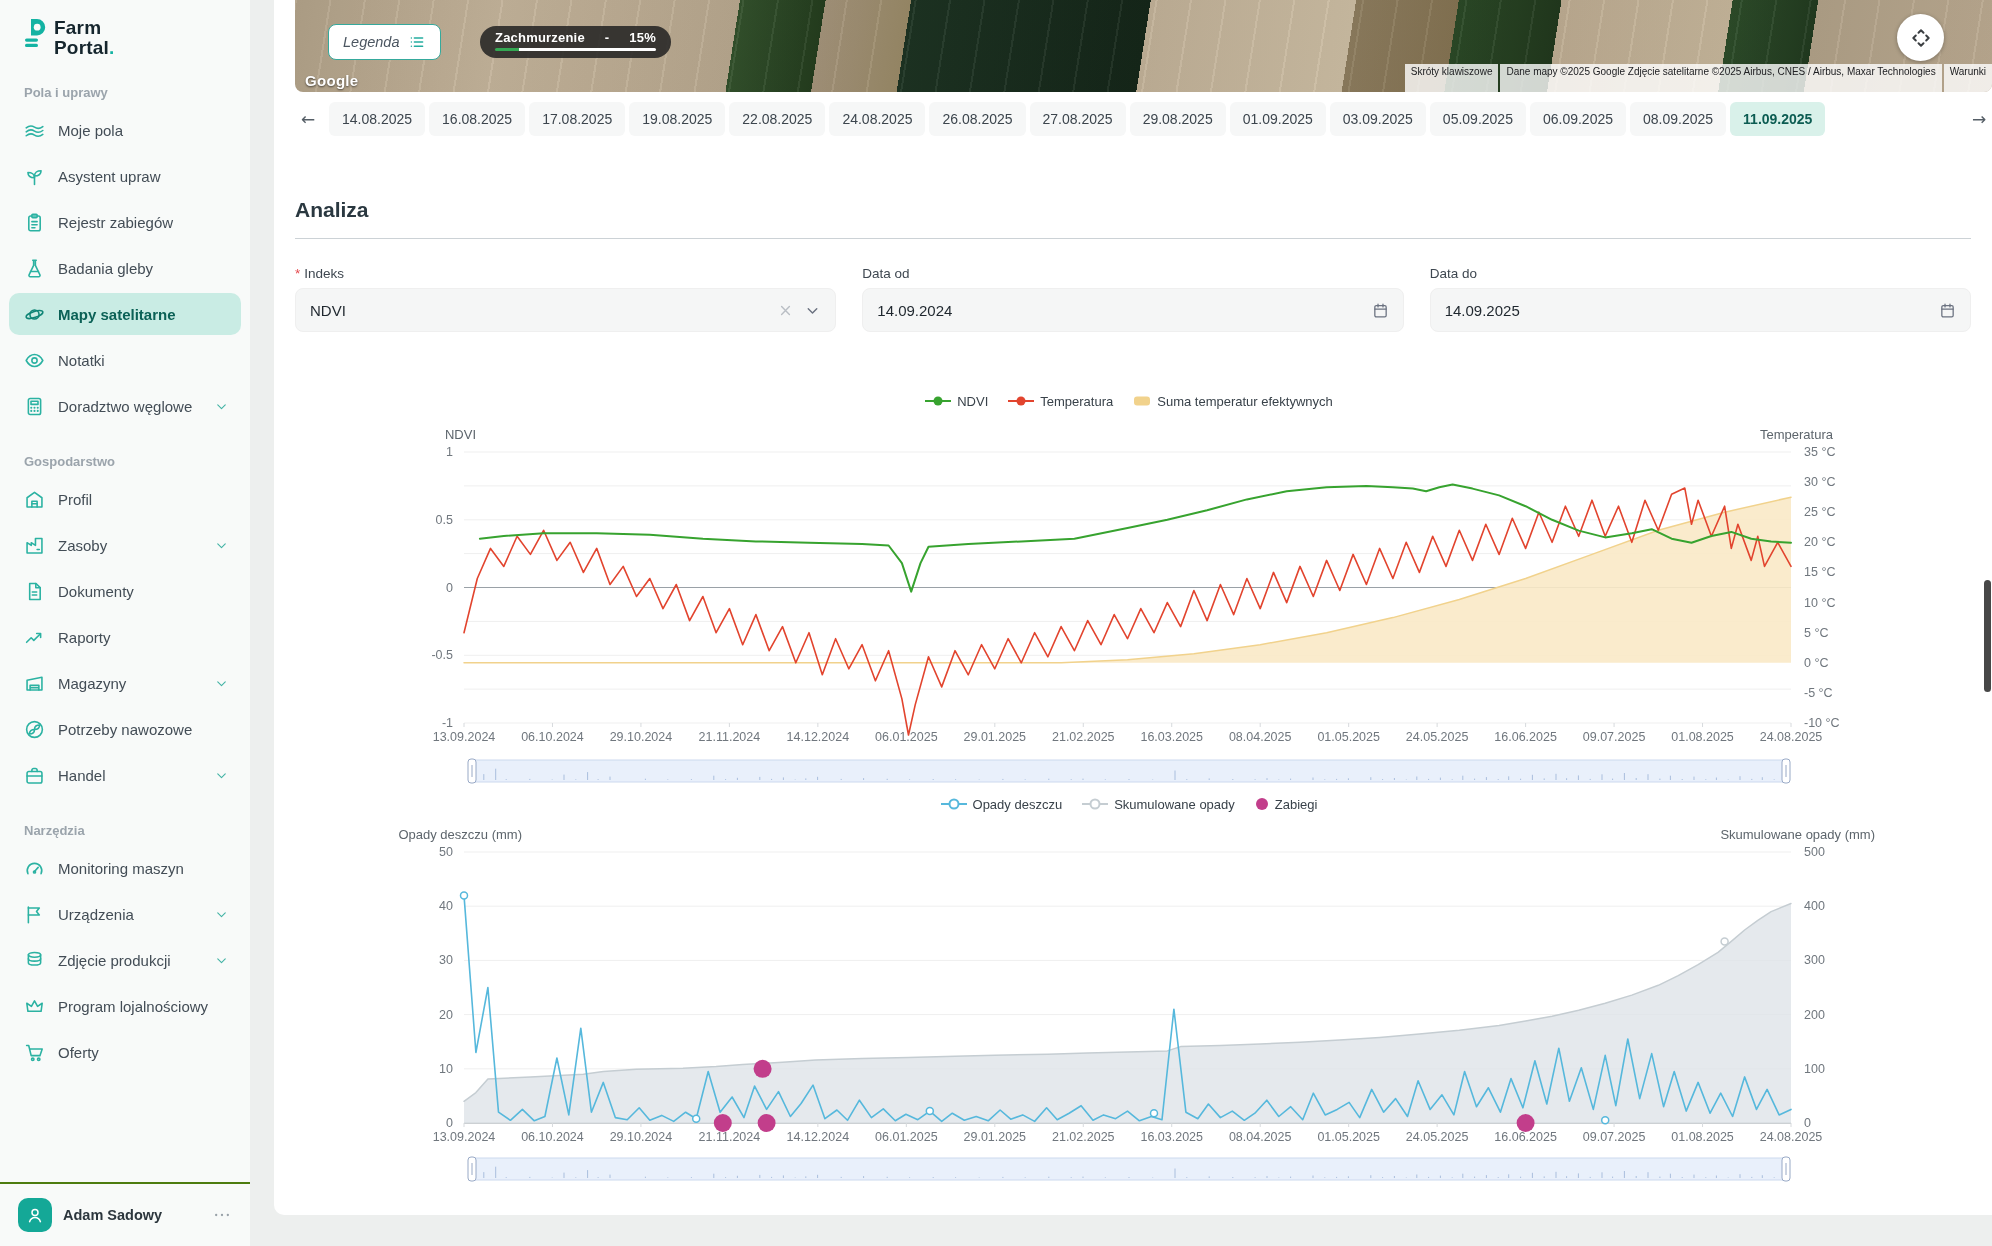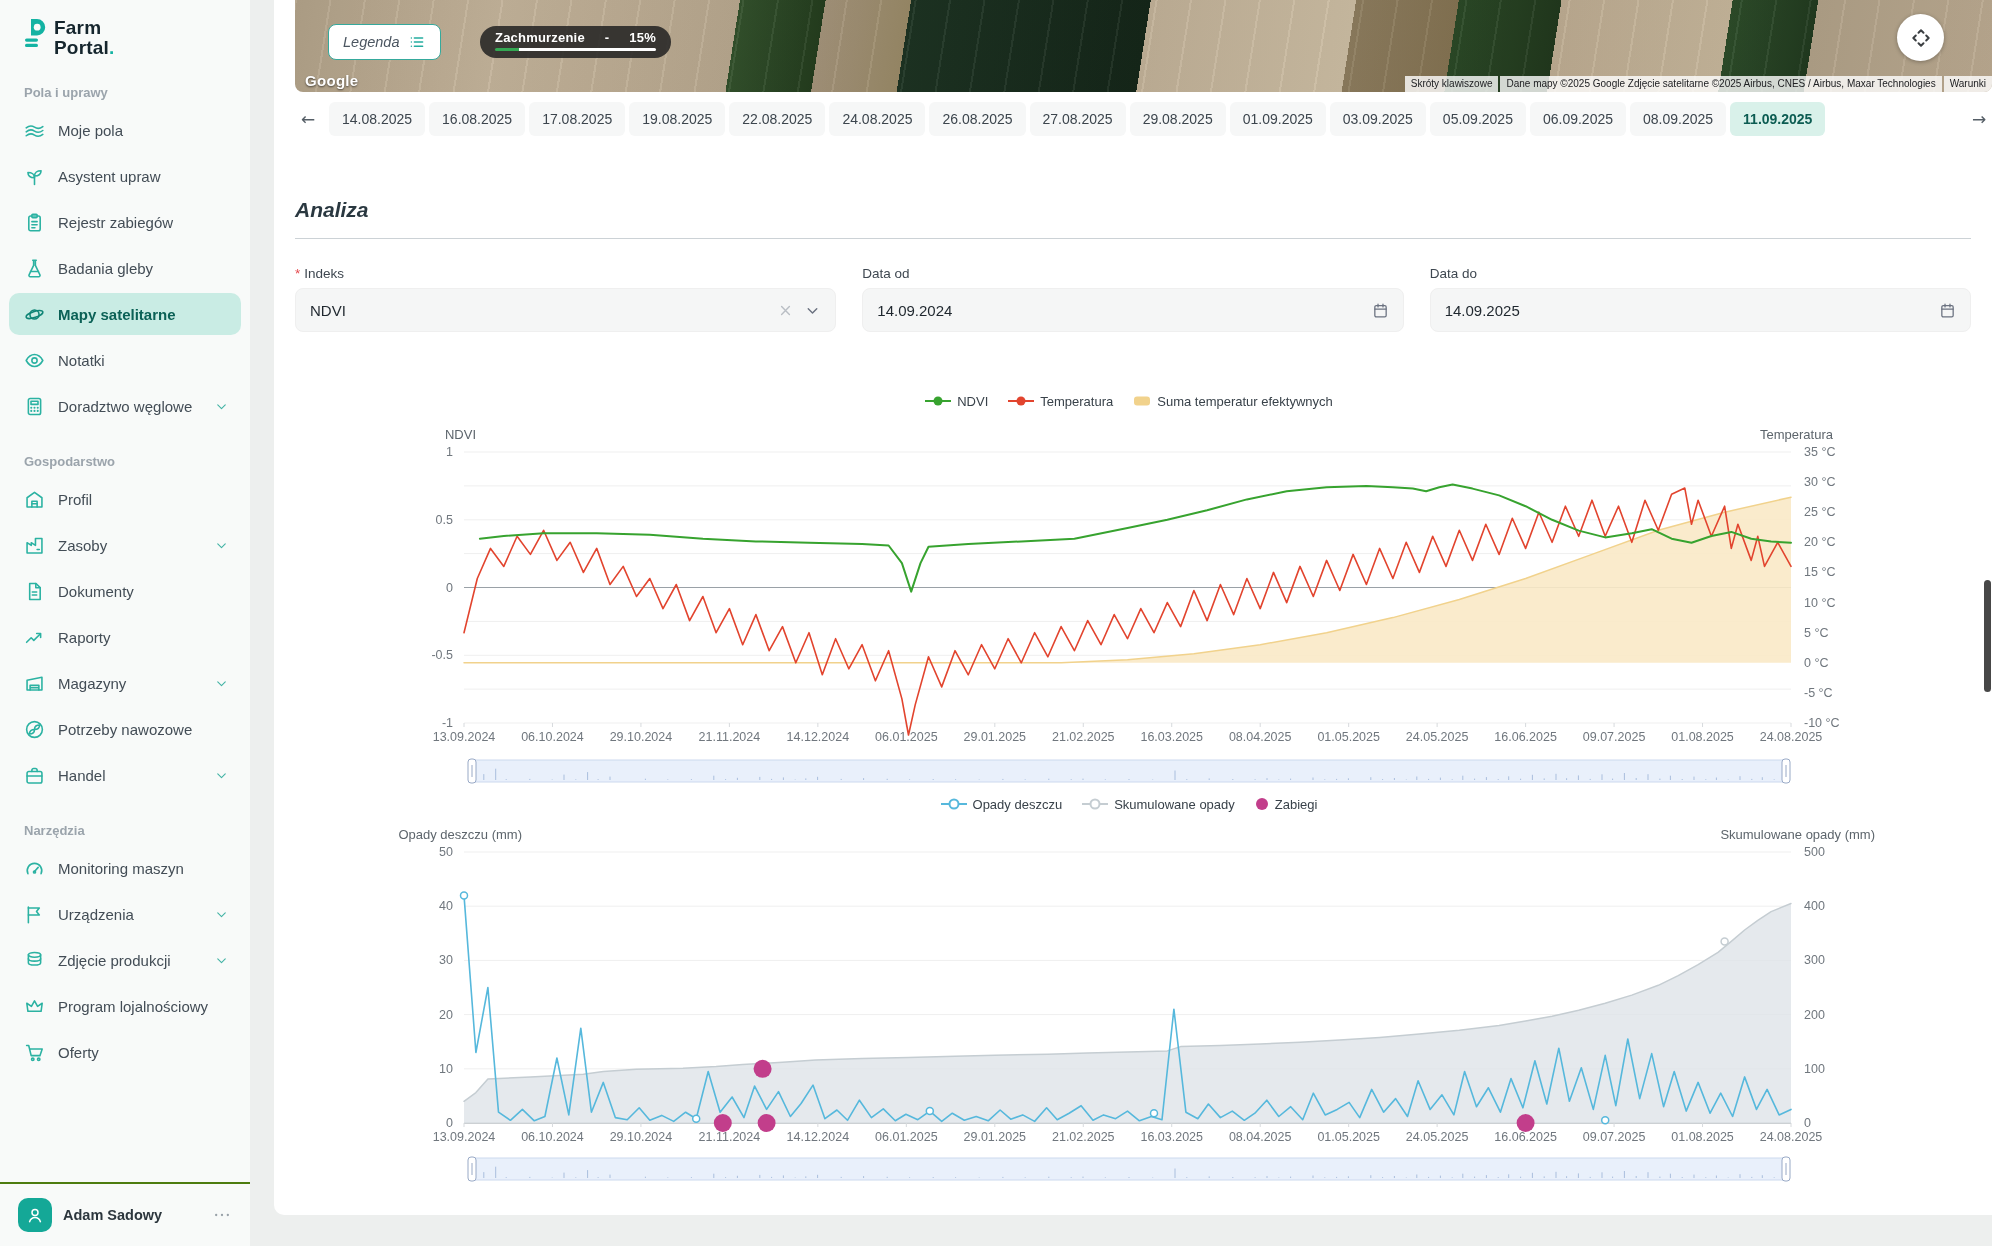--- a/index.html
+++ b/index.html
@@ -46,31 +46,31 @@
   .legenda-btn svg { width:18px; height:18px; color:#24ada0; }
   .cloud-badge { position:absolute; z-index:3; left:185px; top:26px; padding:4px 15px 7px; border-radius:16px;
     background:rgba(33,33,33,.85); color:#fff; }
   .cloud-line { display:flex; gap:20px; font-size:13px; font-weight:700; letter-spacing:.2px; }
   .cloud-bar { height:3px; border-radius:2px; margin-top:3px; background:linear-gradient(90deg,#34a853 0 15%,#ffffff 15%); }
   .pan-btn { position:absolute; z-index:3; right:48px; top:14px; width:47px; height:47px; border-radius:50%; background:#fff;
     box-shadow:0 1px 4px rgba(0,0,0,.3); display:flex; align-items:center; justify-content:center; cursor:pointer; }
   .pan-btn svg { width:24px; height:24px; color:#3c4043; }
   .google-logo { position:absolute; z-index:3; left:10px; bottom:3px; color:#fff; font-size:15px; font-weight:700;
     text-shadow:0 1px 2px rgba(0,0,0,.6); letter-spacing:.3px; }
-  .attribution { position:absolute; z-index:2; right:0; bottom:0; height:16px; display:flex; gap:2px; font-size:10px; color:#202124; }
+  .attribution { position:absolute; z-index:2; right:0; bottom:0; height:28px; display:flex; gap:2px; font-size:10px; color:#202124; }
   .attribution span { background:rgba(255,255,255,.8); padding:2px 6px; white-space:nowrap; }
   
   .date-row { position:absolute; left:21px; top:100px; width:1697px; height:38px; display:flex; align-items:center; gap:8px; }
   .strip-arrow { background:none; border:none; font-size:17px; color:#555e66; width:26px; cursor:pointer;
     font-family:"DejaVu Sans",sans-serif; }
   .date-pill { height:34px; padding:0 13px; border:none; border-radius:6px; background:#f6f7f7; color:#3c454d;
     font-size:14px; font-weight:500; cursor:pointer; font-family:inherit; white-space:nowrap; }
   .date-pill.selected { background:#d9f1ea; color:#0c5c52; font-weight:700; }
   
-  .page-title { position:absolute; left:21px; top:198px; font-size:21px; font-weight:700; color:#2a3840;font-style:italic; }
+  .page-title { position:absolute; left:21px; top:198px; font-size:21px; font-weight:700; color:#2a3840; }
   .rule { position:absolute; left:21px; top:238px; width:1676px; height:1px; background:#ccd2d6; }
   .form-row { position:absolute; left:21px; top:262px; width:1676px; display:grid; grid-template-columns:1fr 1fr 1fr; gap:26px; }
   .f-label { font-size:13.5px; color:#3e4750; height:22px; display:flex; align-items:center; gap:4px; }
   .req { color:#e5484d; }
   .field { height:44px; margin-top:4px; background:#f5f6f6; border:1px solid #efefef; border-radius:8px;
     display:flex; align-items:center; padding:0 14px; font-size:15px; color:#1f272e; cursor:pointer; }
   .field .val { flex:1; }
   .field .fic { display:flex; color:#6b7280; }
   .field .fic svg { width:17px; height:17px; }
   .field .clear { color:#b9bec4; margin-right:10px; }

